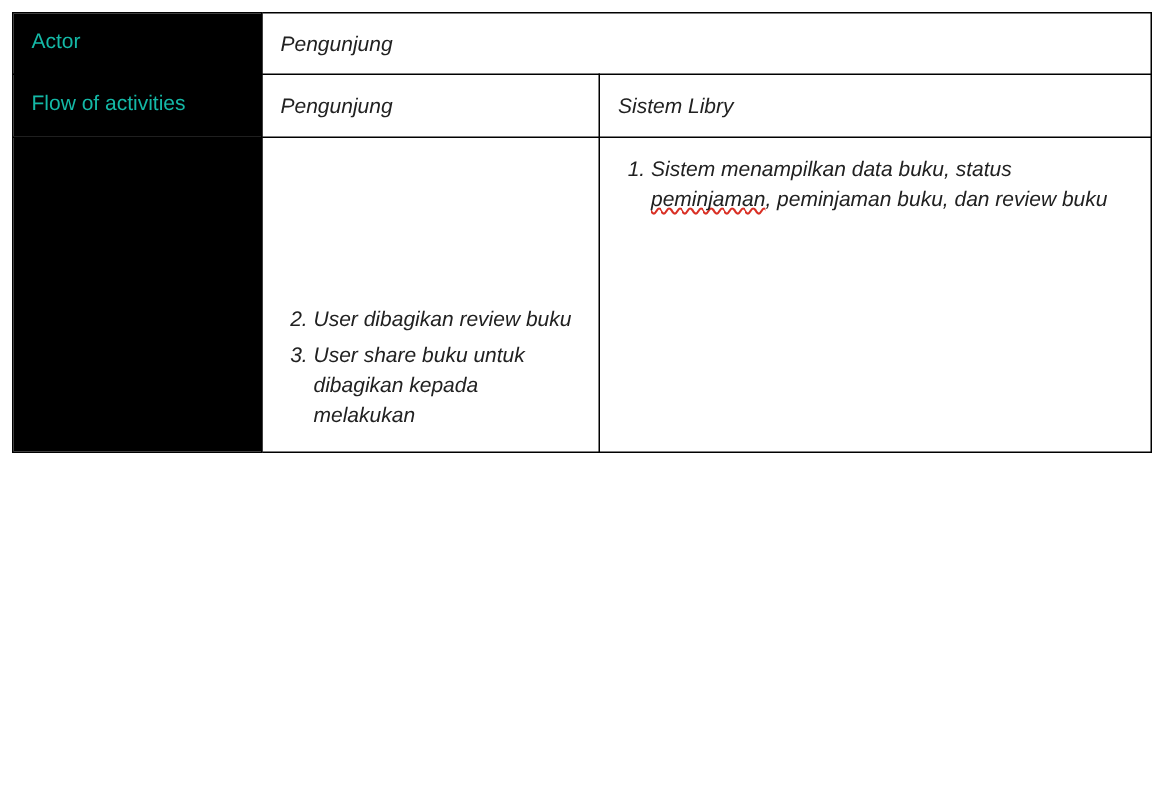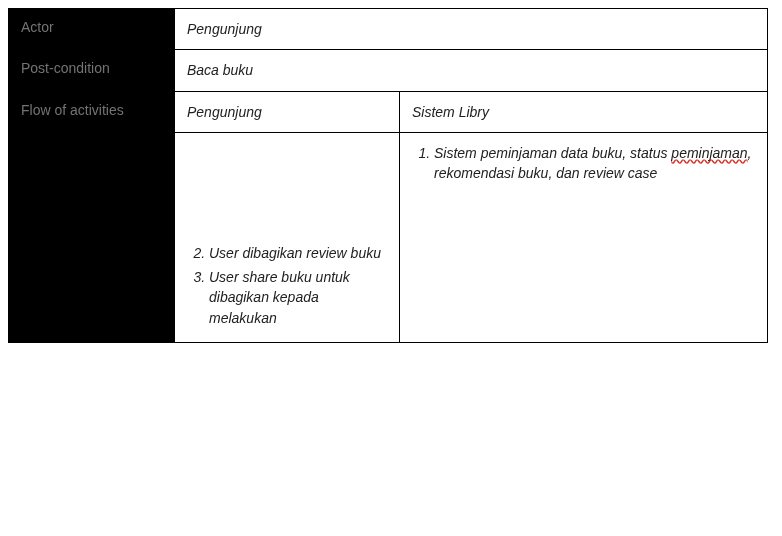--- a/index.html
+++ b/index.html
@@ -16,21 +16,21 @@
   }
   .usecase-table td, .usecase-table th {
     border: 1px solid #000;
     padding: 10px 12px;
     vertical-align: top;
     font-weight: normal;
     text-align: left;
   }
   .label-cell {
     background: #000;
-    color: #737373;
+    color: #14b8a6;
     width: 166px;
     border-left: 1px solid #000;
   }
   .flow-col { width: 225px; }
   ol.flow-list {
     list-style-position: outside;
     padding-left: 22px;
     margin: 0;
   }
   ol.flow-list li {
@@ -46,39 +46,35 @@
 </head>
 <body>
 
 <table class="usecase-table">
   <tbody>
     <tr>
       <th class="label-cell">Actor</th>
       <td class="value-cell" colspan="2">Pengunjung</td>
     </tr>
     <tr>
-      <th class="label-cell">Post-condition</th>
-      <td class="value-cell" colspan="2">Baca buku</td>
-    </tr>
-    <tr>
       <th class="label-cell">Flow of activities</th>
       <td class="value-cell flow-col">Pengunjung</td>
       <td class="value-cell">Sistem Libry</td>
     </tr>
     <tr>
       <th class="label-cell"></th>
       <td class="value-cell flow-col">
         <div style="height:100px;"></div>
         <ol class="flow-list" start="2">
           <li>User dibagikan review buku</li>
           <li>User share buku untuk dibagikan kepada melakukan</li>
         </ol>
       </td>
       <td class="value-cell">
         <ol class="flow-list" start="1">
           <li>
-            <span>Sistem peminjaman data buku, status </span><span class="spell-underline">peminjaman</span><span>, rekomendasi buku, dan review case</span>
+            <span>Sistem menampilkan data buku, status </span><span class="spell-underline">peminjaman</span><span>, peminjaman buku, dan review buku</span>
           </li>
         </ol>
       </td>
     </tr>
   </tbody>
 </table>
 
 </body></html>

